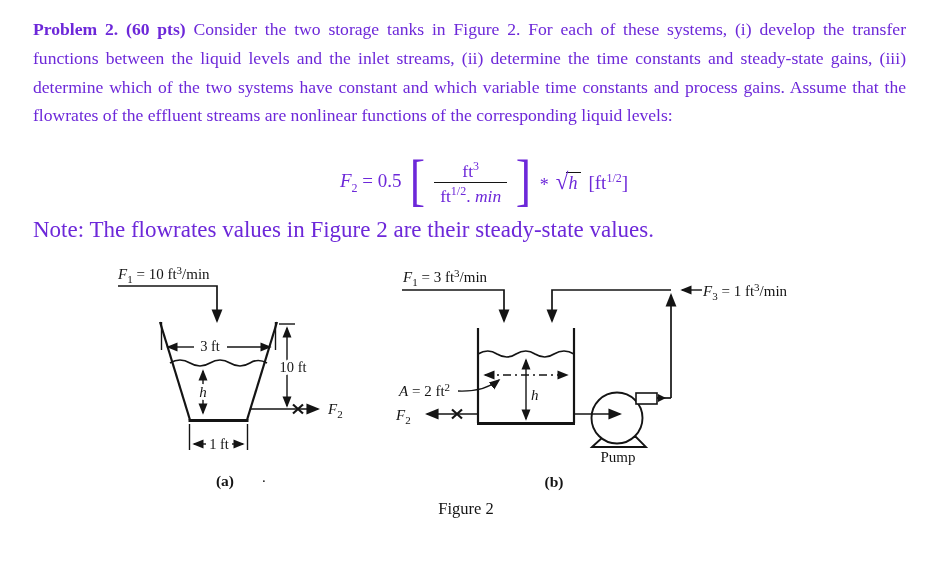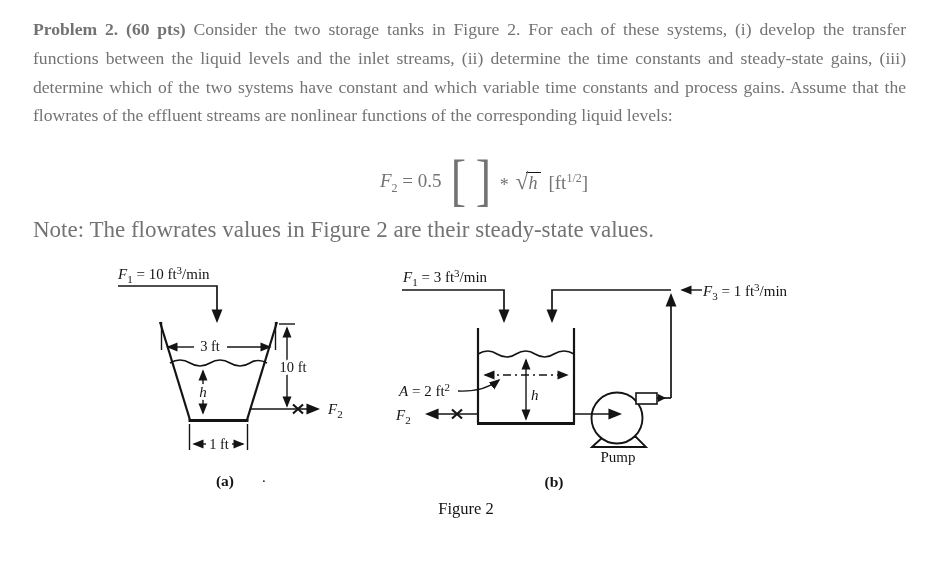--- a/index.html
+++ b/index.html
@@ -1,17 +1,17 @@
 <!DOCTYPE html>
 <html><head>
 <meta charset="utf-8">
 <style>
   html,body{margin:0;padding:0;background:#f2f2f2;}
   #page{position:relative;width:938px;height:578px;background:#ffffff;overflow:hidden;
-        font-family:"Liberation Serif",serif;color:#737373;text-decoration:underline;}
+        font-family:"Liberation Serif",serif;color:#6d28d9;text-decoration:underline;}
   .para{position:absolute;top:15px;left:33px;width:873px;margin:0;
         font-size:17.6px;line-height:28.8px;text-align:justify;}
   .para b{font-weight:bold;}
   .note{position:absolute;top:217px;left:33px;font-size:23px;}
   
   .equation{position:absolute;top:150px;left:0;width:938px;height:66px;
             display:flex;justify-content:center;align-items:center;gap:7px;
             font-size:19px;padding-left:30px;box-sizing:border-box;}
   .equation i{font-style:italic;}
   .eq-lhs{white-space:nowrap;}
@@ -46,20 +46,24 @@
 </head>
 <body>
 
 <div id="page">
 
   <p class="para"><b>Problem 2. (60 pts)</b><span> Consider the two storage tanks in Figure 2. For each of these systems, (i) develop the transfer functions between the liquid levels and the inlet streams, (ii) determine the time constants and steady-state gains, (iii) determine which of the two systems have constant and which variable time constants and process gains. Assume that the flowrates of the effluent streams are nonlinear functions of the corresponding liquid levels:</span></p>
 
   <div class="equation">
     <span class="eq-lhs"><i>F</i><sub>2</sub> <span>= 0.5</span></span>
     <span class="big-br">[</span>
+    <span class="frac">
+      <span class="num"><span>ft</span><sup>3</sup></span>
+      <span class="den"><span>ft</span><sup>1/2</sup><span>.&nbsp;</span><i>min</i></span>
+    </span>
     <span class="big-br">]</span>
     <span class="star">*</span>
     <span class="sqrt">
         <span class="rad">√</span>
         <i class="radicand">h</i>
       </span>
     <span class="unit"><span>[</span><span>ft</span><sup>1/2</sup><span>]</span></span>
   </div>
 
   <div class="note">Note: The flowrates values in Figure 2 are their steady-state values.</div>

